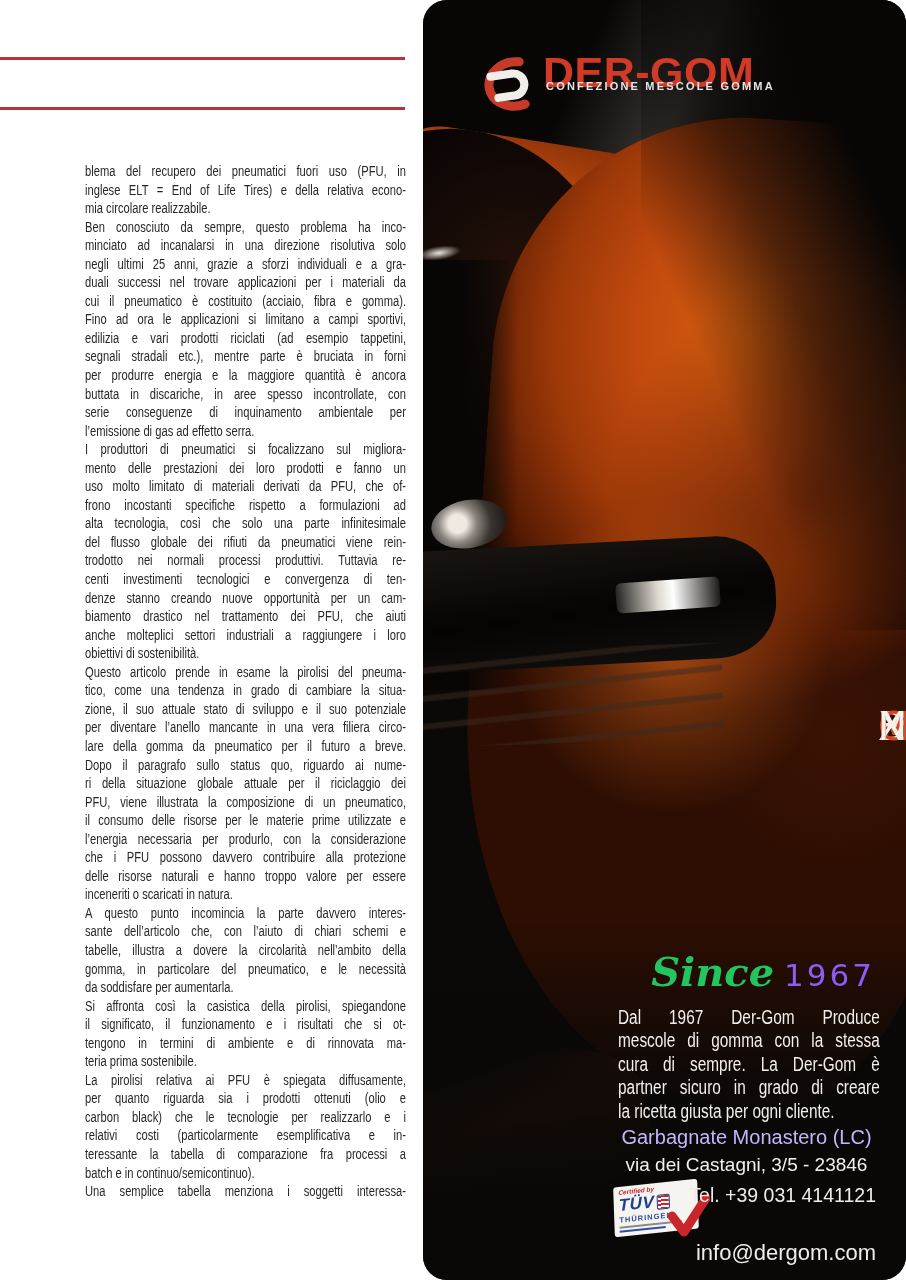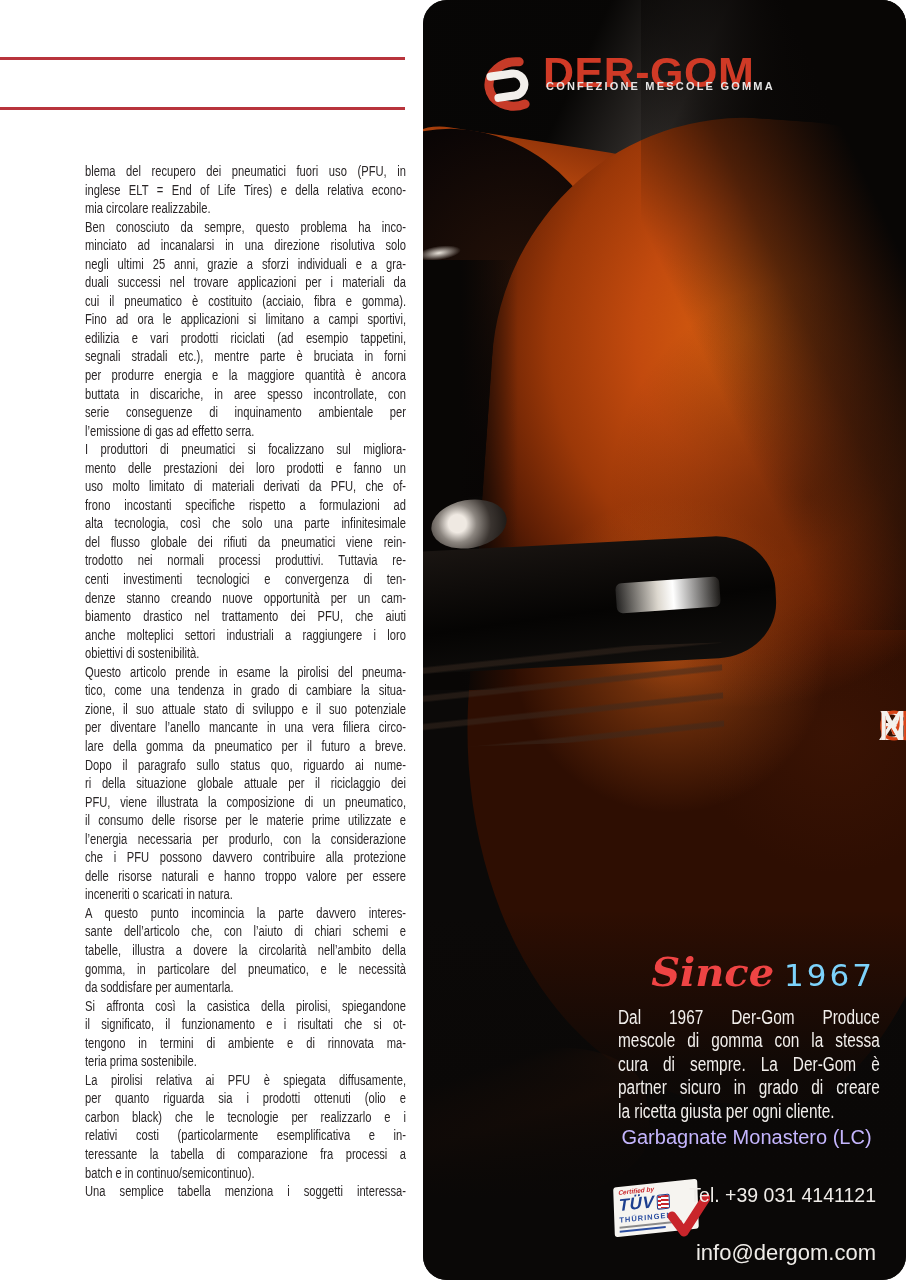--- a/index.html
+++ b/index.html
@@ -73,22 +73,22 @@
   .brand-tagline{left:123px;top:80px;font-size:11px;font-weight:bold;color:#e5e5e5;letter-spacing:2.2px;}
   
   .slogan{right:28px;top:694px;text-align:right;font-family:"DejaVu Sans",sans-serif;
     font-size:39px;line-height:65px;letter-spacing:7px;font-weight:normal;white-space:nowrap;}
   .slogan div{position:static;}
   .slogan .red{color:#d84418;}
   .slogan .wht{color:#f4f1ed;}
   
   .since{right:31px;top:948px;white-space:nowrap;text-align:right;}
   .since .script{position:static;font-family:"DejaVu Serif",serif;font-style:italic;font-weight:bold;
-    font-size:40px;color:#ef4444;}
-  .since .year{position:static;font-family:"DejaVu Sans",sans-serif;font-size:31px;color:#7dd3fc;
+    font-size:40px;color:#22c55e;}
+  .since .year{position:static;font-family:"DejaVu Sans",sans-serif;font-size:31px;color:#8b5cf6;
     letter-spacing:3px;margin-left:10px;}
   
   .pitch{left:195px;top:1006px;width:340px;transform:scaleX(0.77);transform-origin:left top;
     font-size:20px;line-height:23.4px;color:#f2efec;}
   .pitch div{position:static;}
   
   .address1{left:186px;top:1126px;width:275px;text-align:center;font-size:20px;color:#c4b5fd;}
   .address2{left:186px;top:1154px;width:275px;text-align:center;font-size:19px;color:#f2efec;}
   
   .tuv{left:191px;top:1180px;width:96px;height:60px;}
@@ -225,20 +225,21 @@
 
     <div class="pitch">
         <div class="jline">Dal 1967 Der-Gom Produce</div>
         <div class="jline">mescole di gomma con la stessa</div>
         <div class="jline">cura di sempre. La Der-Gom è</div>
         <div class="jline">partner sicuro in grado di creare</div>
         <div class="jline end">la ricetta giusta per ogni cliente.</div>
       </div>
 
     <div class="address1">Garbagnate Monastero (LC)</div>
+    <div class="address2">via dei Castagni, 3/5  - 23846</div>
 
     <div class="tuv">
       <div class="tuv-card">
         <span class="tuv-cert">Certified by</span>
         <span class="tuv-main">
           <span class="tuv-org">TÜV</span>
           <span class="tuv-crest"></span>
         </span>
         <span class="tuv-region">THÜRINGEN</span>
         <span class="tuv-bar1"></span>

